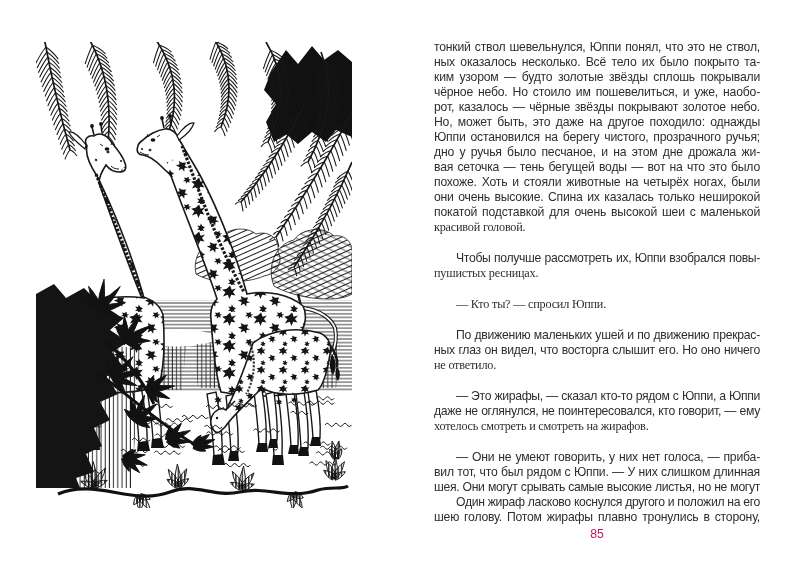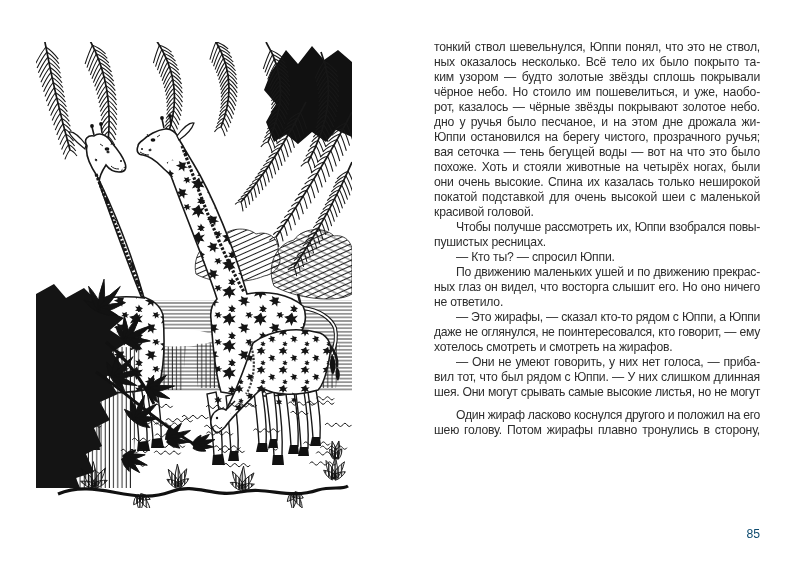--- a/index.html
+++ b/index.html
@@ -3,25 +3,25 @@
 <meta charset="utf-8">
 <style>
   html,body{margin:0;padding:0;background:#ffffff;}
   .sheet{position:relative;width:799px;height:567px;background:#ffffff;overflow:hidden;
          font-family:"Liberation Sans",sans-serif;}
   .illustration{position:absolute;left:36px;top:42px;width:316px;height:466px;margin:0;}
   .illustration svg{display:block;width:100%;height:100%;}
   .text-col{position:absolute;left:434px;top:40px;width:326px;color:#2e2e2e;
             font-size:12.2px;line-height:15px;letter-spacing:-0.2px;}
   .line{text-align:justify;text-align-last:justify;min-height:15px;}
-  .line.end{text-align-last:left;}
-  .line.indent{text-indent:22px;}
-  .line.gap{margin-top:8px;}
-  .page-number{position:absolute;left:434px;top:527px;width:326px;text-align:right;
-               color:#0c4a6e;font-size:12.2px;}
+  .line.end{text-align-last:left;font-family:Liberation Serif, serif;}
+  .line.indent{text-indent:22px;margin-top:16px;}
+  .line.gap{margin-top:0;}
+  .page-number{position:absolute;left:434px;top:527px;width:326px;text-align:center;
+               color:#be185d;font-size:12.2px;}
 </style>
 </head>
 <body>
 
 <div class="sheet">
 
   <figure class="illustration">
     <svg id="illo" viewBox="0 0 316 466">
       <defs>
         <path id="spot" d="M0,-6.5 L2.2,-2.6 L6.3,-4.6 L3.9,-0.8 L7,2.4 L2.7,2.2 L1.6,6.8 L-0.7,3 L-5.2,5.4 L-3.4,0.9 L-7.2,-1 L-2.9,-2.7 Z"></path>
@@ -687,22 +687,23 @@
         </g>
     </svg>
   </figure>
 
   <div class="text-col" id="text-col">
       <div class="line">тонкий ствол шевельнулся, Юппи понял, что это не ствол,</div>
       <div class="line">ных оказалось несколько. Всё тело их было покрыто та-</div>
       <div class="line">ким узором — будто золотые звёзды сплошь покрывали</div>
       <div class="line">чёрное небо. Но стоило им пошевелиться, и уже, наобо-</div>
       <div class="line">рот, казалось — чёрные звёзды покрывают золотое небо.</div>
+      <div class="line">Но, может быть, это даже на другое походило: однажды</div>
+      <div class="line">Юппи остановился на берегу чистого, прозрачного ручья;</div>
       <div class="line">дно у ручья было песчаное, и на этом дне дрожала жи-</div>
-      <div class="line">Юппи остановился на берегу чистого, прозрачного ручья;</div>
       <div class="line">вая сеточка — тень бегущей воды — вот на что это было</div>
       <div class="line">похоже. Хоть и стояли животные на четырёх ногах, были</div>
       <div class="line">они очень высокие. Спина их казалась только неширокой</div>
       <div class="line">покатой подставкой для очень высокой шеи с маленькой</div>
       <div class="line end">красивой головой.</div>
       <div class="line indent" style="letter-spacing: -0.32px;">Чтобы получше рассмотреть их, Юппи взобрался повы-</div>
       <div class="line end">пушистых ресницах.</div>
       <div class="line indent end">— Кто ты? — спросил Юппи.</div>
       <div class="line indent" style="letter-spacing: -0.26px;">По движению маленьких ушей и по движению прекрас-</div>
       <div class="line" style="letter-spacing: -0.26px;">ных глаз он видел, что восторга слышит его. Но оно ничего</div>

